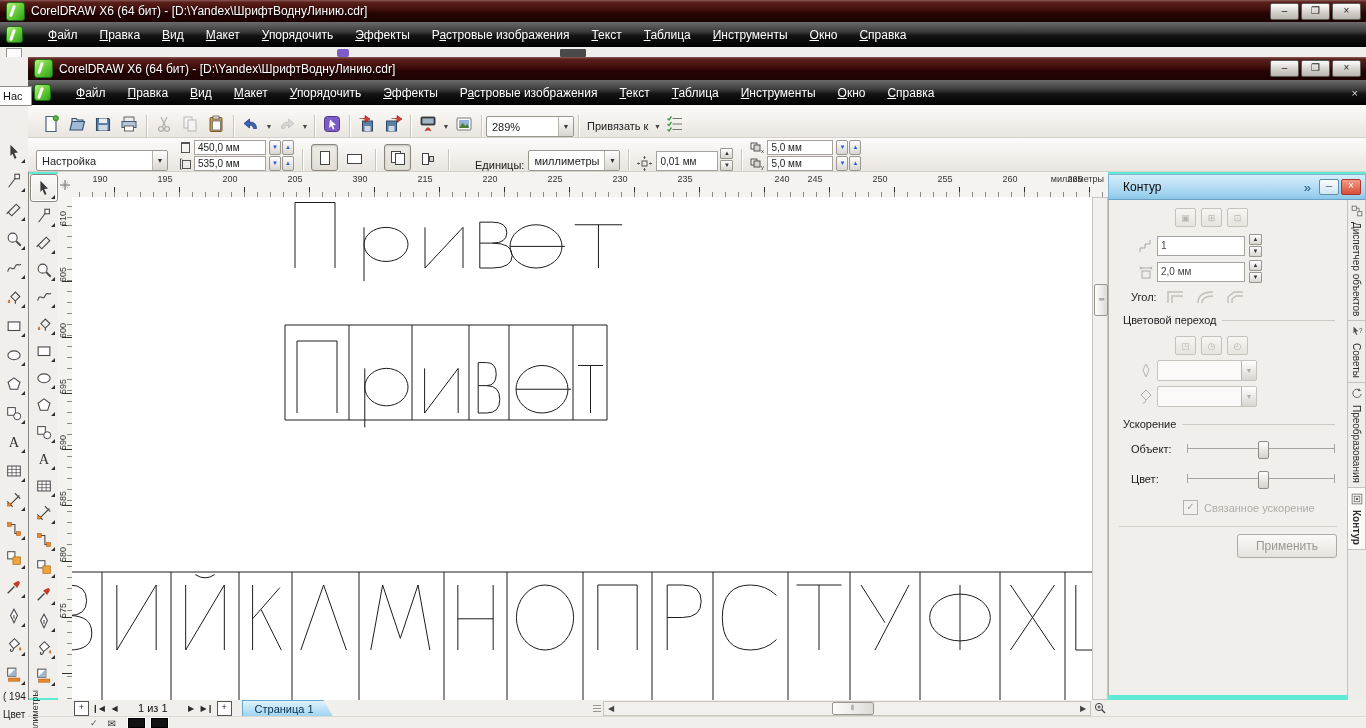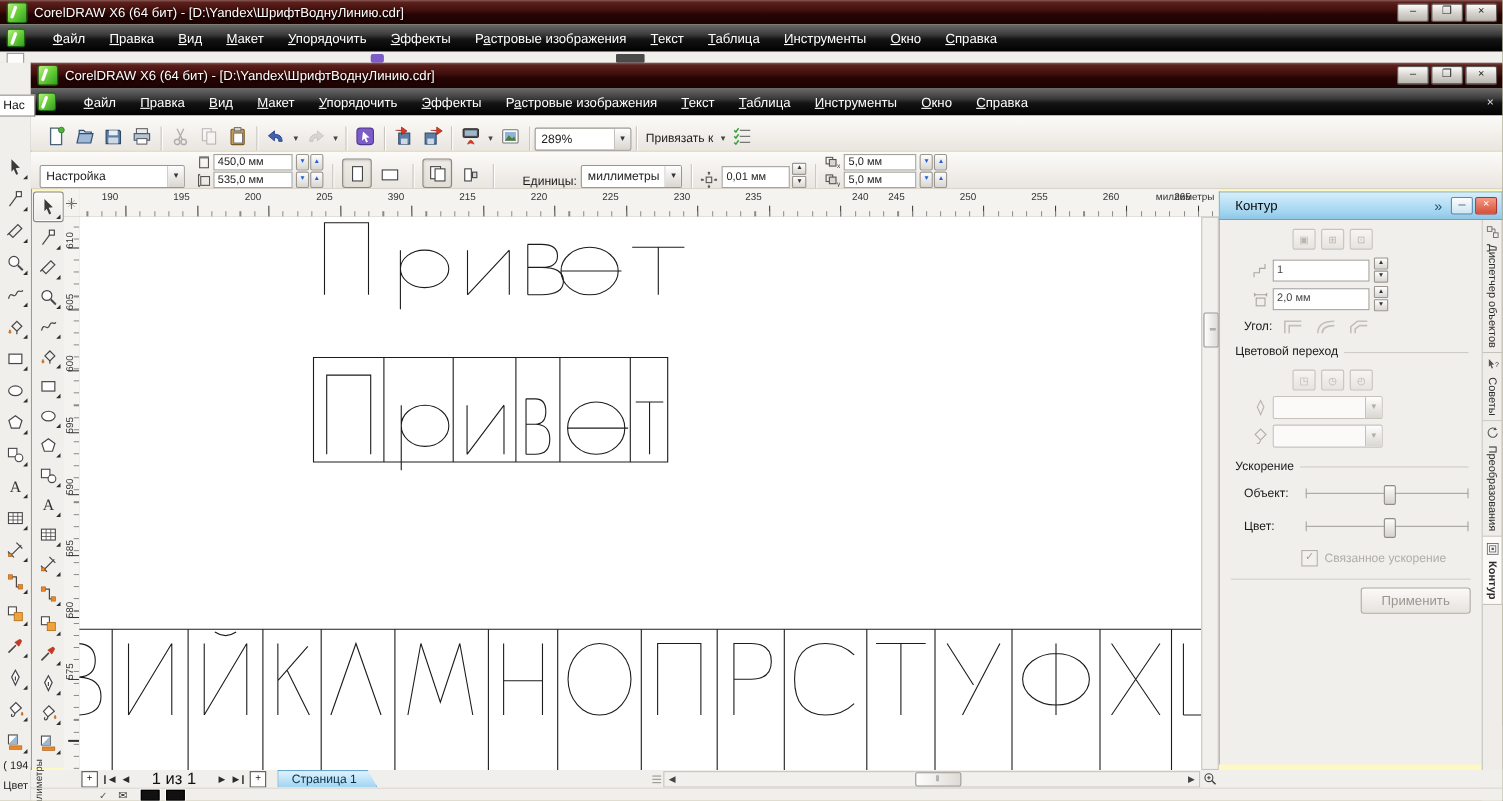--- a/index.html
+++ b/index.html
@@ -1,16 +1,16 @@
 <!DOCTYPE html>
 <html><head>
 <meta charset="utf-8">
 <style>
   html,body{margin:0;padding:0;background:#777;}
-  #scr{position:relative;width:1366px;height:728px;overflow:hidden;background:#fef9c3;
+  #scr{position:relative;width:1366px;height:728px;overflow:hidden;background:#5eead4;
        font-family:"Liberation Sans",sans-serif;-webkit-font-smoothing:antialiased;}
   .abs{position:absolute;}
   
   .titlebar{background:linear-gradient(180deg,#8a5a58 0,#5b201c 10%,#3f0e0b 45%,#270404 60%,#1c0302 100%);
     color:#fff;display:flex;align-items:center;font-size:12px;}
   .titlebar .ttl{margin-left:6px;white-space:nowrap;text-shadow:0 1px 2px #000;}
   .corelicon{width:17px;height:17px;margin-left:6px;border-radius:3px;flex:0 0 auto;
     background:linear-gradient(135deg,#bdf08a 0%,#6fd23c 45%,#2f9e1f 100%);border:1px solid #1d6b12;position:relative;}
   .corelicon:before{content:"";position:absolute;left:4px;top:2px;width:3px;height:12px;background:#fff;transform:rotate(20deg);border-radius:2px;}
   .winbtns{margin-left:auto;display:flex;gap:2px;margin-right:5px;}
@@ -907,21 +907,21 @@
     </div>
   <div class="abs" style="left:1350px;top:664px;font-size:10px;color:#555;">×</div>
   <div class="abs" style="left:1347px;top:660px;width:19px;height:68px;background:#efede9;border-left:1px solid #c5c2bc;z-index:-0;"></div>
 
   <div class="abs" id="bottombar" style="left:28px;top:700px;width:1338px;height:16px;">
     <div style="width:46px;"></div>
     <div class="navg">
       <div class="addpg">+</div>
       <span class="nbtn">❙◀</span>
       <span class="nbtn">◀</span>
-      <span style="padding:0 14px;font-size:15px;color:#111;">1 из 1</span>
+      <span style="padding:0 14px;font-size:11px;color:#111;">1 из 1</span>
       <span class="nbtn">▶</span>
       <span class="nbtn">▶❙</span>
       <div class="addpg">+</div>
     </div>
     <div id="pagetab" style="margin-left:10px;">Страница 1</div>
     <div style="flex:1;"></div>
     <div style="width:8px;height:12px;margin-right:2px;display:flex;flex-direction:column;justify-content:center;gap:2px;">
       <div style="height:1px;background:#9a9791;"></div>
         <div style="height:1px;background:#9a9791;"></div>
         <div style="height:1px;background:#9a9791;"></div>

